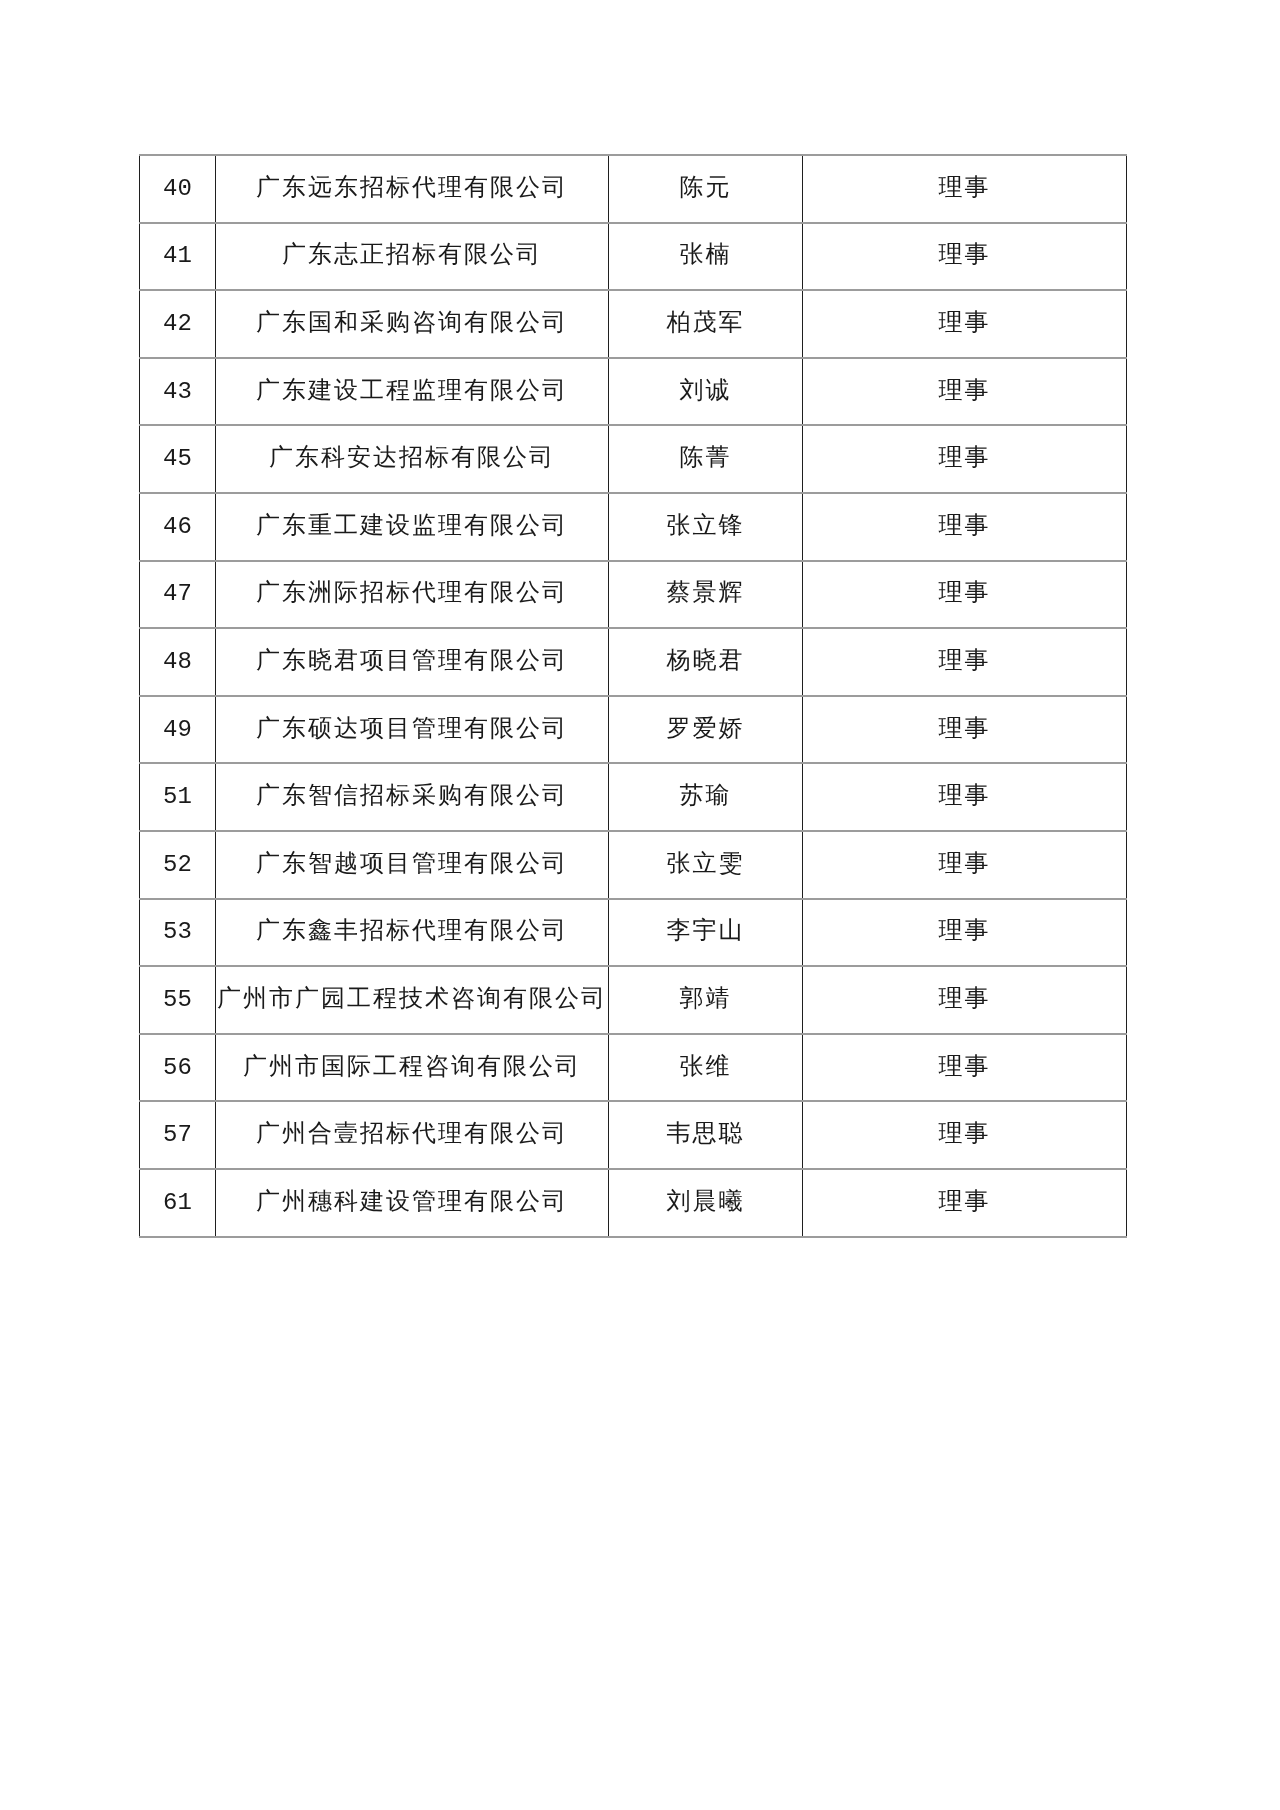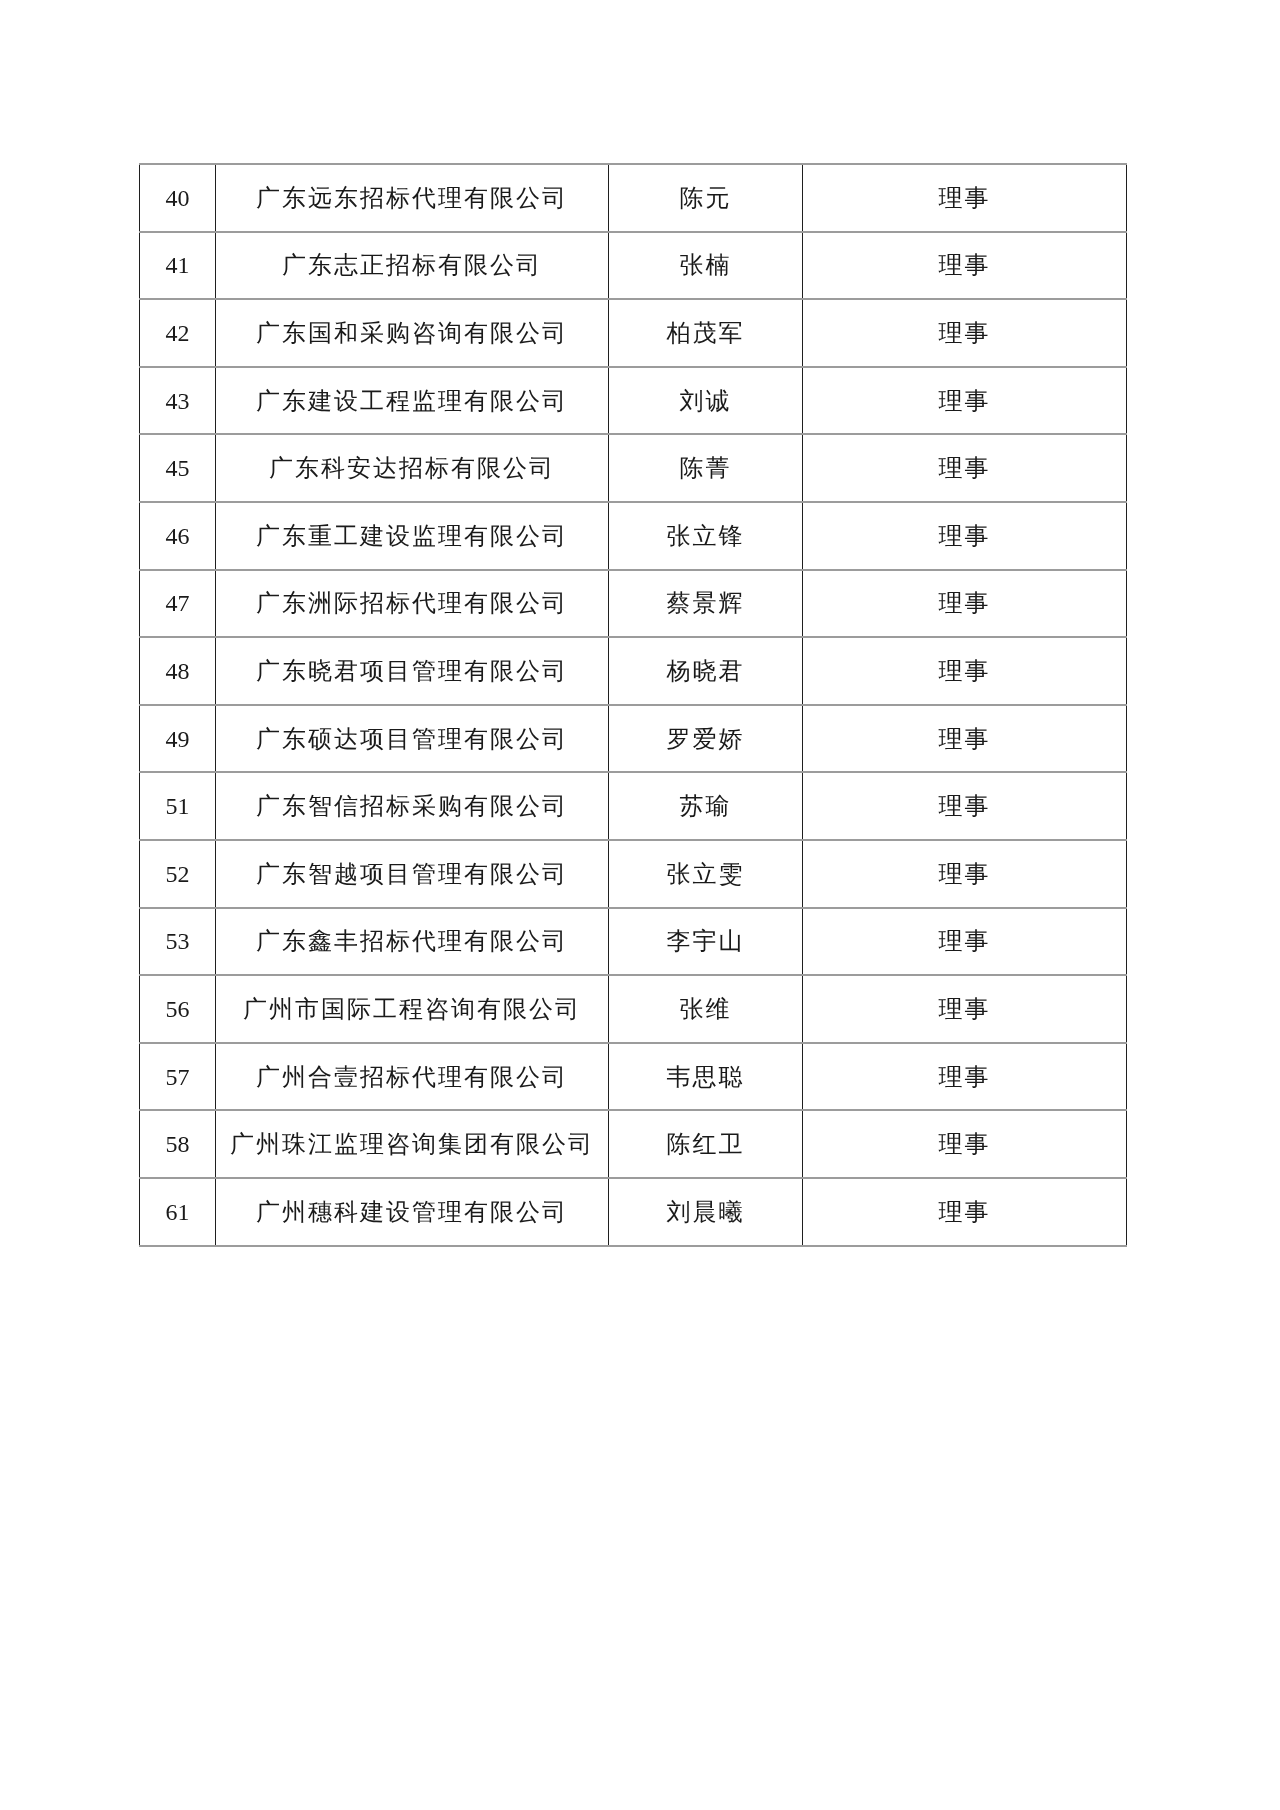--- a/index.html
+++ b/index.html
@@ -12,24 +12,25 @@
     width: 1280px;
     height: 1810px;
     background: #ffffff;
     font-family: "Liberation Serif", "DejaVu Serif", serif;
     color: #1a1a1a;
     overflow: hidden;
   }
   table.roster {
     position: absolute;
     left: 139px;
-    top: 163px;
+    top: 154px;
     width: 987px;
     border-collapse: collapse;
     table-layout: fixed;
+    font-family: Liberation Mono, monospace;
   }
   table.roster tr {
     height: 67.6px;
   }
   table.roster td {
     border-top: 2.5px solid #9c9c9c;   
     border-bottom: 2.5px solid #9c9c9c;
     border-left: 1.5px solid #1f1f1f;  
     border-right: 1.5px solid #1f1f1f;
     text-align: center;
@@ -140,41 +141,41 @@
   </tr>
 
   <tr>
     <td class="col-no">53</td>
     <td class="col-company">广东鑫丰招标代理有限公司</td>
     <td class="col-person">李宇山</td>
     <td class="col-role">理事</td>
   </tr>
 
 
+  <tr>
+    <td class="col-no">55</td>
+    <td class="col-company">广州市广园工程技术咨询有限公司</td>
+    <td class="col-person">郭靖</td>
+    <td class="col-role">理事</td>
+  </tr>
 
   <tr>
     <td class="col-no">56</td>
     <td class="col-company">广州市国际工程咨询有限公司</td>
     <td class="col-person">张维</td>
     <td class="col-role">理事</td>
   </tr>
 
   <tr>
     <td class="col-no">57</td>
     <td class="col-company">广州合壹招标代理有限公司</td>
     <td class="col-person">韦思聪</td>
     <td class="col-role">理事</td>
   </tr>
 
-  <tr>
-    <td class="col-no">58</td>
-    <td class="col-company">广州珠江监理咨询集团有限公司</td>
-    <td class="col-person">陈红卫</td>
-    <td class="col-role">理事</td>
-  </tr>
 
 
 
   <tr>
     <td class="col-no">61</td>
     <td class="col-company">广州穗科建设管理有限公司</td>
     <td class="col-person">刘晨曦</td>
     <td class="col-role">理事</td>
   </tr>
 </tbody>

